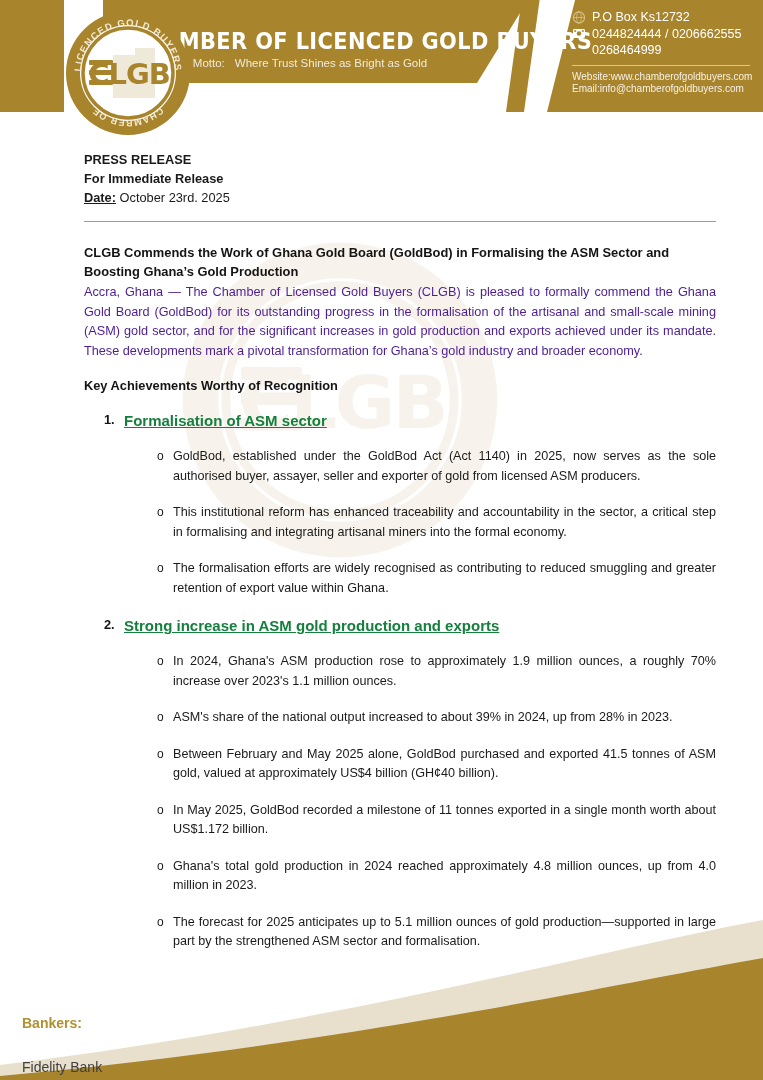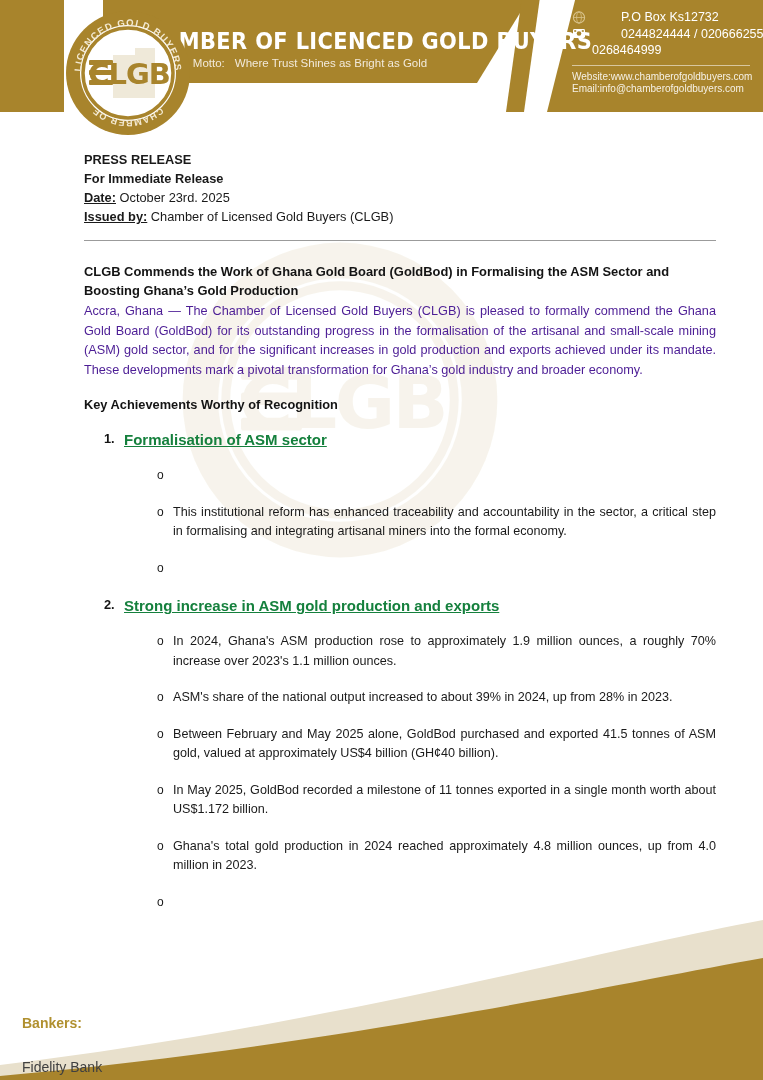--- a/index.html
+++ b/index.html
@@ -103,21 +103,20 @@
     top: 9px;
     width: 190px;
     color: #ffffff;
   }
   .c-row {
     display: flex;
     align-items: center;
     font-size: 12.5px;
     line-height: 16.5px;
     white-space: nowrap;
-    gap: 29px;
   }
   .c-row .c-ico {
     width: 14px;
     height: 13px;
     margin-right: 6px;
     flex: 0 0 14px;
     display: inline-block;
   }
   .c-row .c-ico svg { display: block; }
   .c-indent { padding-left: 20px; font-size: 12.5px; line-height: 16.5px; }
@@ -363,47 +362,45 @@
   </svg>
 
   <div class="body">
 
     <div class="meta-line strong">PRESS RELEASE</div>
     <div class="meta-line strong">For Immediate Release</div>
     <div class="meta-line">
       <b>Date:</b>
       <span>October 23rd. 2025</span>
     </div>
-    <div class="meta-line">
-      <b>Issued by:</b>
-      <span>Chamber of Licensed Gold Buyers (CLGB)</span>
-    </div>
 
     <div class="divider"></div>
 
     <div class="headline">CLGB Commends the Work of Ghana Gold Board (GoldBod) in Formalising the ASM Sector and Boosting Ghana’s Gold Production</div>
 
     <div class="lede">Accra, Ghana — The Chamber of Licensed Gold Buyers (CLGB) is pleased to formally commend the Ghana Gold Board (GoldBod) for its outstanding progress in the formalisation of the artisanal and small-scale mining (ASM) gold sector, and for the significant increases in gold production and exports achieved under its mandate. These developments mark a pivotal transformation for Ghana’s gold industry and broader economy.</div>
 
     <div class="section-title">Key Achievements Worthy of Recognition</div>
 
     <div id="sections-container">
         <div class="num-item">
           <div class="num">1.</div>
           <div class="num-text">Formalisation of ASM sector</div>
         </div>
         <div class="bullet">
           <div class="dot">o</div>
+          <div class="btext">GoldBod, established under the GoldBod Act (Act 1140) in 2025, now serves as the sole authorised buyer, assayer, seller and exporter of gold from licensed ASM producers.</div>
         </div>
         <div class="bullet">
           <div class="dot">o</div>
           <div class="btext">This institutional reform has enhanced traceability and accountability in the sector, a critical step in formalising and integrating artisanal miners into the formal economy.</div>
         </div>
         <div class="bullet">
           <div class="dot">o</div>
+          <div class="btext">The formalisation efforts are widely recognised as contributing to reduced smuggling and greater retention of export value within Ghana.</div>
         </div>
         <div class="num-item">
           <div class="num">2.</div>
           <div class="num-text">Strong increase in ASM gold production and exports</div>
         </div>
         <div class="bullet">
           <div class="dot">o</div>
           <div class="btext">In 2024, Ghana's ASM production rose to approximately 1.9 million ounces, a roughly 70% increase over 2023's 1.1 million ounces.</div>
         </div>
         <div class="bullet">
@@ -417,20 +414,21 @@
         <div class="bullet">
           <div class="dot">o</div>
           <div class="btext">In May 2025, GoldBod recorded a milestone of 11 tonnes exported in a single month worth about US$1.172 billion.</div>
         </div>
         <div class="bullet">
           <div class="dot">o</div>
           <div class="btext">Ghana's total gold production in 2024 reached approximately 4.8 million ounces, up from 4.0 million in 2023.</div>
         </div>
         <div class="bullet">
           <div class="dot">o</div>
+          <div class="btext">The forecast for 2025 anticipates up to 5.1 million ounces of gold production—supported in large part by the strengthened ASM sector and formalisation.</div>
         </div>
       </div>
 
   </div>
 
   <div class="bankers">
     <div class="bankers-label">Bankers:</div>
     <div class="bankers-name">Fidelity Bank</div>
   </div>
 

